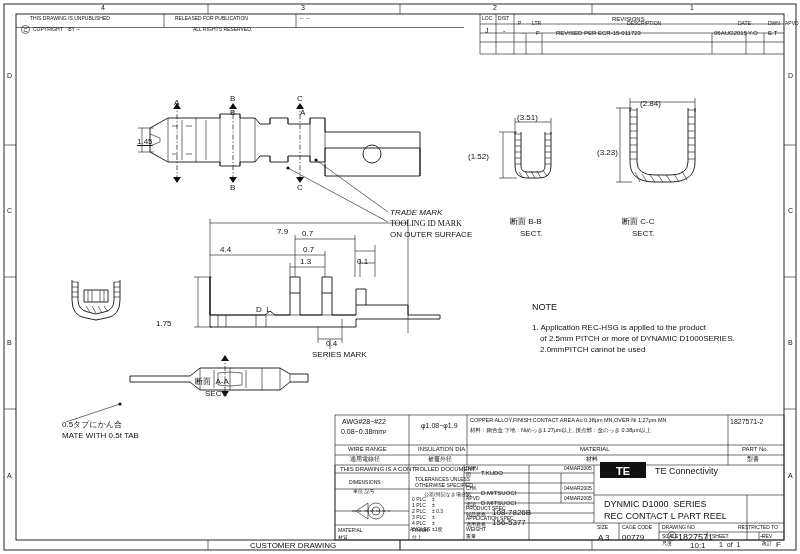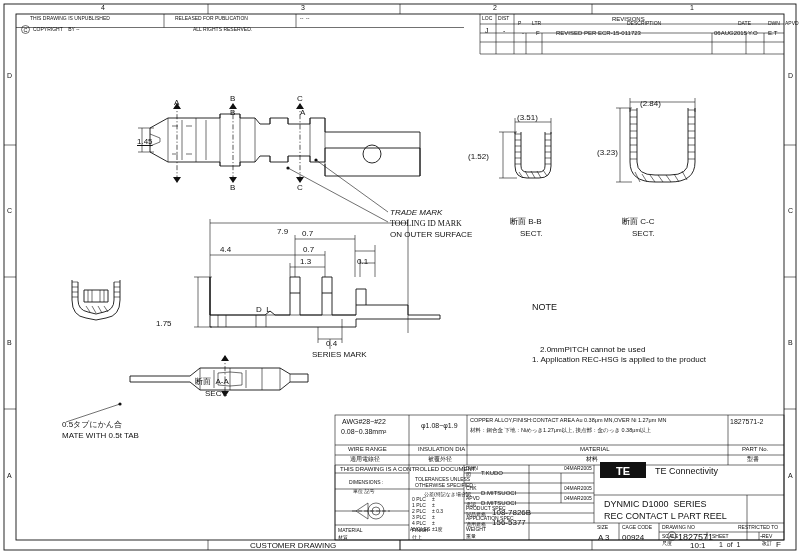--- a/index.html
+++ b/index.html
@@ -277,21 +277,22 @@
   </svg>
 
   <svg class="abs" style="left:60px;top:390px;" width="130" height="40">
     <line x1="6" y1="32" x2="60" y2="14" class="dim"></line>
     <circle cx="60" cy="14" r="1.6" class="fillblk"></circle>
   </svg>
   <div class="txt t8" style="left:62px;top:420px;">0.5タブにかん合</div>
   <div class="txt t8" style="left:62px;top:431px;">MATE WITH 0.5t TAB</div>
 
   <div class="txt t9" style="left:532px;top:302px;">NOTE</div>
-  <div class="txt t8" style="left:532px;top:323px;margin-top:32px;">1. Application REC-HSG is applied to the product</div>
+  <div class="txt t8" style="left:532px;top:323px;">1. Application REC-HSG is applied to the product</div>
+  <div class="txt t8" style="left:540px;top:334px;">of 2.5mm PITCH or more of DYNAMIC D1000SERIES.</div>
   <div class="txt t8" style="left:540px;top:345px;">2.0mmPITCH cannot be used</div>
 
   <svg class="abs" style="left:335px;top:415px;" width="449" height="125">
     <rect x="0" y="0" width="449" height="125" class="sthin"></rect>
 
     <line x1="0" y1="30" x2="449" y2="30" class="sthin"></line>
     <line x1="0" y1="40" x2="449" y2="40" class="sthin"></line>
     <line x1="0" y1="50" x2="449" y2="50" class="sthin"></line>
     <line x1="74" y1="0" x2="74" y2="50" class="sthin"></line>
     <line x1="132" y1="0" x2="132" y2="50" class="sthin"></line>
@@ -407,21 +408,21 @@
     <rect x="0" y="0" width="46" height="16" fill="#111"></rect>
     <text x="23" y="12.5" font-size="11" font-weight="bold" text-anchor="middle" fill="#fff" font-family="Liberation Sans">TE</text>
   </svg>
   <div class="txt t9" style="left:655px;top:466px;">TE Connectivity</div>
   <div class="txt t9" style="left:604px;top:499px;">DYNMIC D1000  SERIES</div>
   <div class="txt t9" style="left:604px;top:511px;">REC CONTACT L PART REEL</div>
 
   <div class="txt t5" style="left:597px;top:525px;">SIZE</div>
   <div class="txt t8" style="left:598px;top:533px;">A 3</div>
   <div class="txt t5" style="left:622px;top:525px;">CAGE CODE</div>
-  <div class="txt t8" style="left:622px;top:533px;">00924</div>
+  <div class="txt t8" style="left:622px;top:533px;">00779</div>
   <div class="txt t5" style="left:662px;top:525px;">DRAWING NO</div>
   <svg class="abs" style="left:667px;top:531px;" width="10" height="10">
       <circle cx="5" cy="5" r="4.2" class="sthin"></circle>
       <text x="5" y="7.2" font-size="5.5" text-anchor="middle" fill="#111" font-family="Liberation Sans">C</text>
     </svg>
   <div class="txt t9" style="left:678px;top:532px;">1827571</div>
   <div class="txt t5" style="left:738px;top:525px;">RESTRICTED TO</div>
   <div class="txt t7" style="left:760px;top:532px;">--</div>
 
   <div class="txt t5" style="left:662px;top:534px;">SCALE</div>

